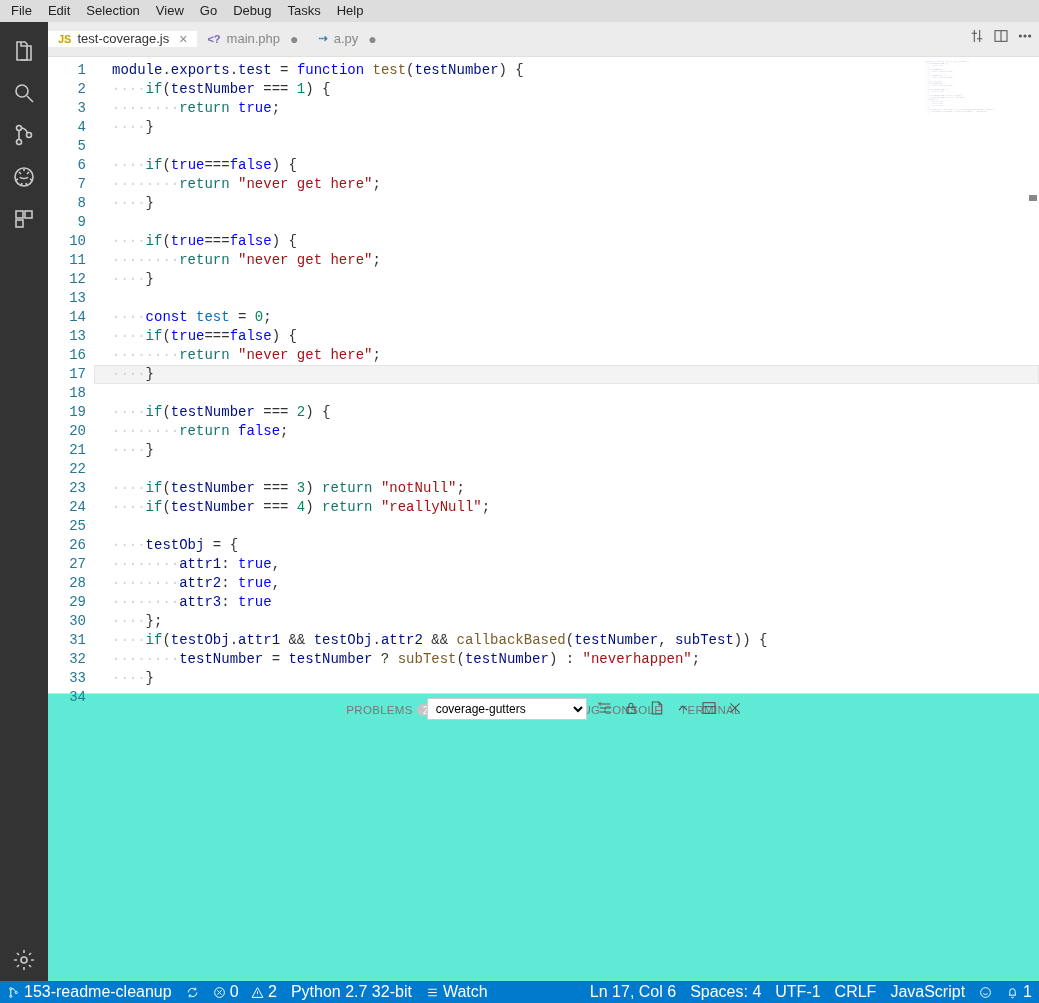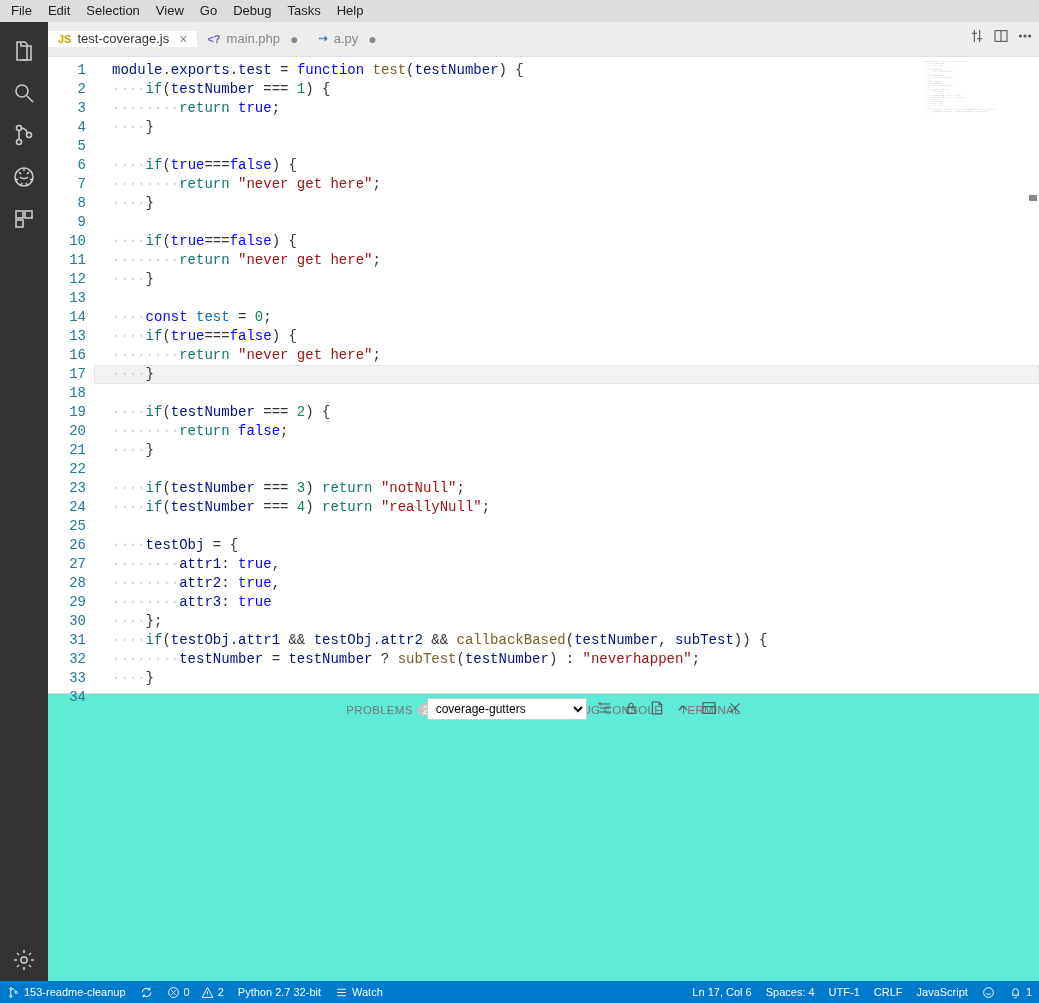--- a/index.html
+++ b/index.html
@@ -42,21 +42,21 @@
   .ov-mark { position:absolute; right:2px; width:8px; height:6px; background:#888; }
   .panel { height:288px; border-top:1px solid #dcdcdc; display:flex; flex-direction:column; background:#5eead4;align-items:center; }
   .panel-tabs { height:32px; display:flex; align-items:center; padding:0 12px; gap:18px; color:#777; position:relative; }
   .panel-tabs .ptab { cursor:pointer; font-size:11.5px; letter-spacing:.3px; }
   .panel-tabs .ptab.active { color:#333; border-bottom:1px solid #333; padding-bottom:2px;margin-left:38px; }
   .badge { background:#c5c5c5; color:#fff; border-radius:8px; padding:0 6px; font-size:10.5px; margin-left:4px; }
   .panel-right { position:absolute; right:10px; top:4px; display:flex; align-items:center; gap:10px; }
   .sel { height:22px; border:1px solid #ccc; background:#fff; font-size:12px; padding:1px 4px; width:160px; }
   .panel-right svg { width:16px; height:16px; stroke:#555; fill:none; stroke-width:1.6; cursor:pointer; }
   .panel-body { flex:1; background:#fff; }
-  .statusbar { height:22px; background:#007acc; color:#fff; display:flex; align-items:center; font-size:11px; }
+  .statusbar { height:22px; background:#007acc; color:#fff; display:flex; align-items:center; font-size:16px; }
   .statusbar .sitem { padding:0 7px; display:flex; align-items:center; gap:4px; cursor:pointer; height:100%; }
   .statusbar .spacer { flex:1; }
   .statusbar svg { width:13px; height:13px; stroke:#fff; fill:none; stroke-width:1.8; vertical-align:middle; }
 </style>
 </head>
 <body>
 
 <div class="root">
 
   <div class="menubar" id="menubar">

